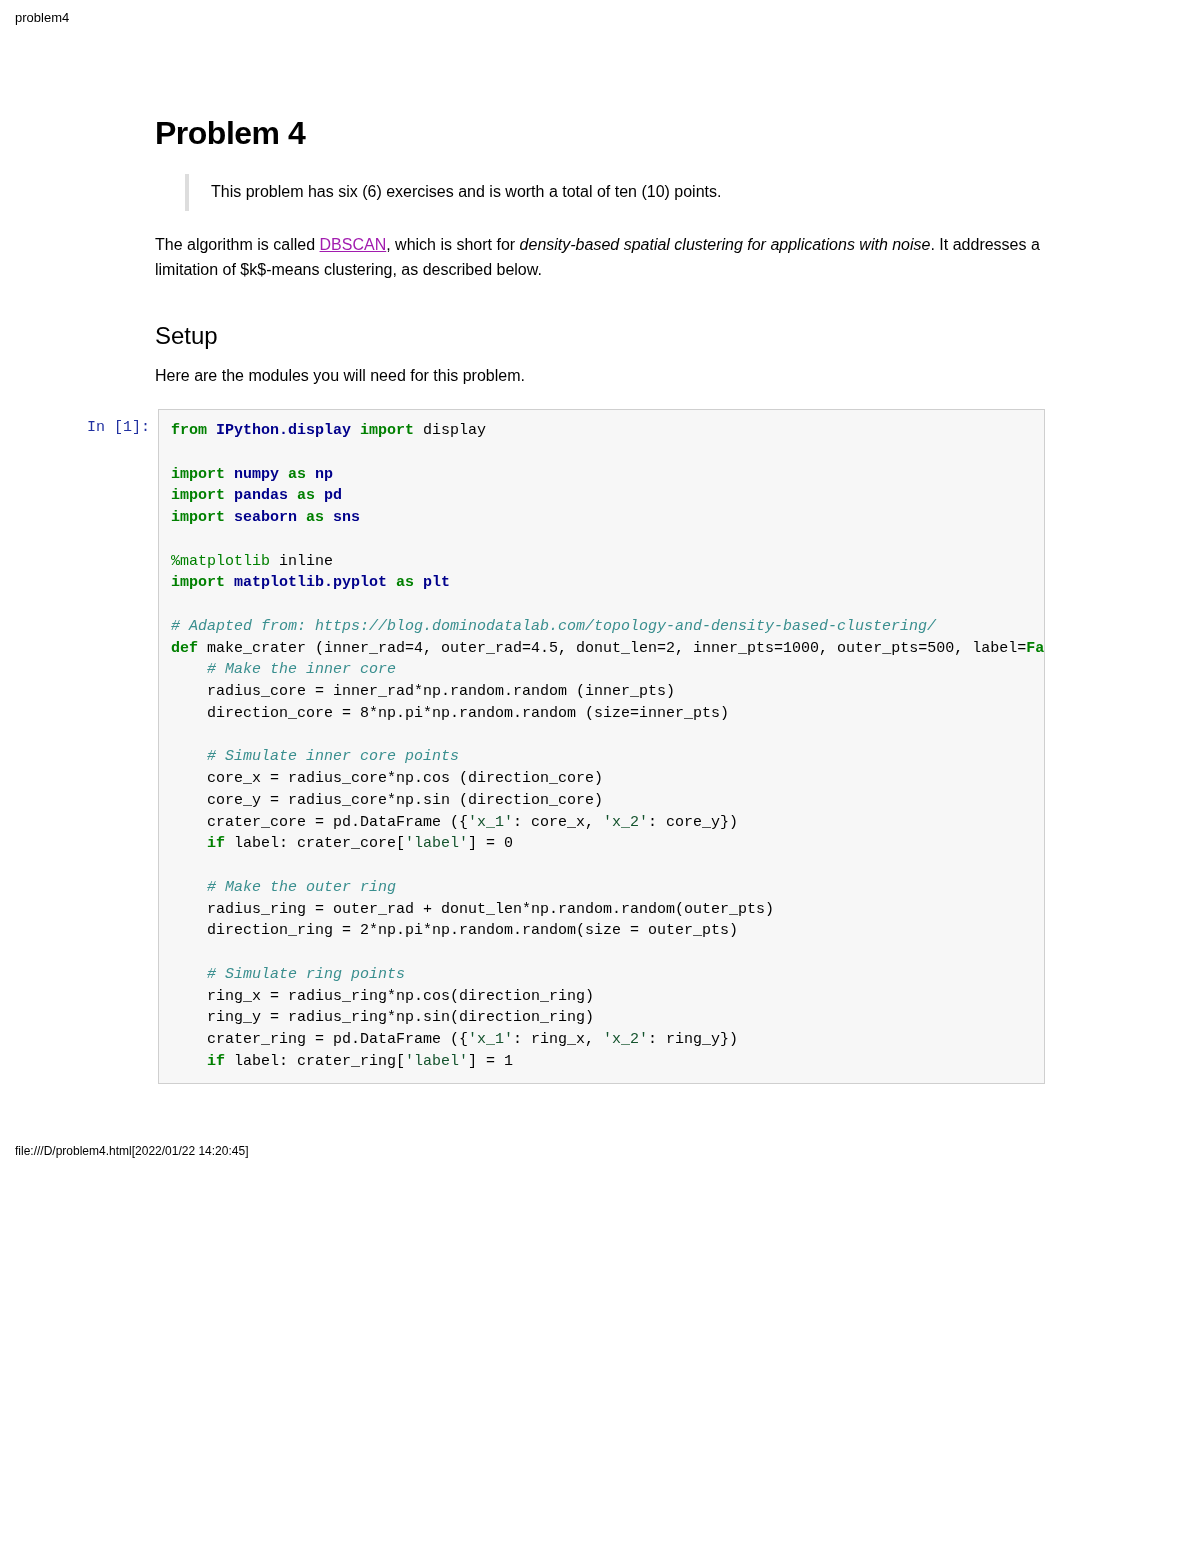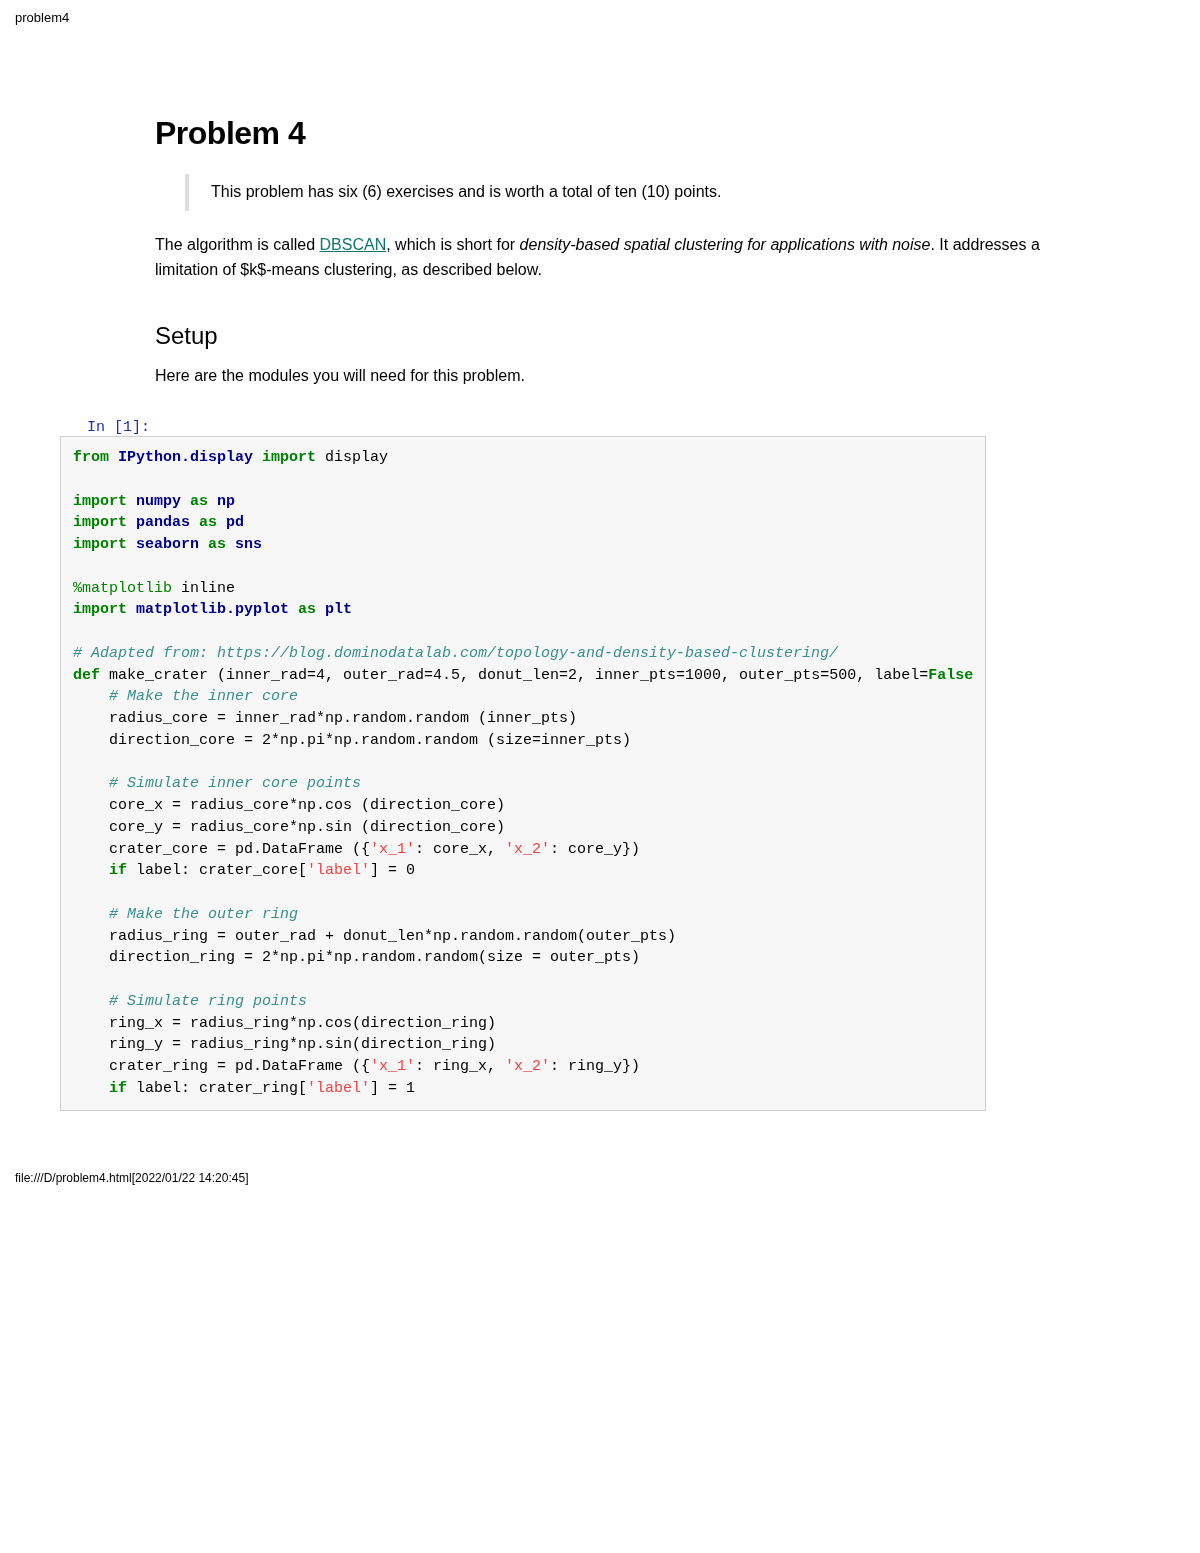--- a/index.html
+++ b/index.html
@@ -37,32 +37,31 @@
     margin: 0 0 20px 0;
   }
   blockquote {
     border-left: 4px solid #ddd;
     margin: 22px 0 22px 30px;
     padding: 6px 0 6px 22px;
     font-size: 16px;
     line-height: 1.55;
   }
   a {
-    color: #0f766e;
+    color: #a21caf;
     text-decoration: underline;
   }
   em {
     font-style: italic;
   }
   
   .nb-cell {
     display: flex;
     align-items: flex-start;
     margin-left: -95px; 
-    flex-direction: column;
   }
   .nb-prompt {
     width: 90px;
     min-width: 90px;
     text-align: right;
     font-family: "Courier New", monospace;
     font-size: 15px;
     color: #2030a0;
     padding: 10px 8px 0 0;
   }
@@ -73,21 +72,21 @@
     padding: 10px 12px 10px 12px;
     font-family: "Courier New", monospace;
     font-size: 15px;
     line-height: 1.45;
     white-space: pre;
     overflow: hidden;
   }
   .kw  { color: #008000; font-weight: 700; }   
   .nm  { color: #00008b; font-weight: 700; }                        
   .cm  { color: #3a8f8f; font-style: italic; } 
-  .str { color: #ef4444; }
+  .str { color: #14532d; }
   .bltn{ color: #008000; font-weight: 700; }   
   .mag { color: #008000; }                     
   .plain { color: #000; }
   .footer {
     position: relative;
     margin-top: 60px;
     padding: 0 15px 20px 15px;
     font-size: 12px;
     color: #000;
   }
@@ -125,21 +124,21 @@
 <span class="kw">import</span> <span class="nm">pandas</span> <span class="kw">as</span> <span class="nm">pd</span>
 <span class="kw">import</span> <span class="nm">seaborn</span> <span class="kw">as</span> <span class="nm">sns</span>
 
 <span class="mag">%matplotlib</span><span class="plain"> inline</span>
 <span class="kw">import</span> <span class="nm">matplotlib.pyplot</span> <span class="kw">as</span> <span class="nm">plt</span>
 
 <span class="cm"># Adapted from: https://blog.dominodatalab.com/topology-and-density-based-clustering/</span>
 <span class="kw">def</span><span class="plain"> make_crater (inner_rad=4, outer_rad=4.5, donut_len=2, inner_pts=1000, outer_pts=500, label=</span><span class="bltn">False</span>
 <span class="cm">    # Make the inner core</span>
 <span class="plain">    radius_core = inner_rad*np.random.random (inner_pts)</span>
-<span class="plain">    direction_core = 2*np.pi*np.random.random (size=inner_pts)</span>
+<span class="plain">    direction_core = 8*np.pi*np.random.random (size=inner_pts)</span>
 
 <span class="cm">    # Simulate inner core points</span>
 <span class="plain">    core_x = radius_core*np.cos (direction_core)</span>
 <span class="plain">    core_y = radius_core*np.sin (direction_core)</span>
 <span class="plain">    crater_core = pd.DataFrame ({</span><span class="str">'x_1'</span><span class="plain">: core_x, </span><span class="str">'x_2'</span><span class="plain">: core_y})</span>
 <span class="kw">    if</span><span class="plain"> label: crater_core[</span><span class="str">'label'</span><span class="plain">] = 0</span>
 
 <span class="cm">    # Make the outer ring</span>
 <span class="plain">    radius_ring = outer_rad + donut_len*np.random.random(outer_pts)</span>
 <span class="plain">    direction_ring = 2*np.pi*np.random.random(size = outer_pts)</span>

